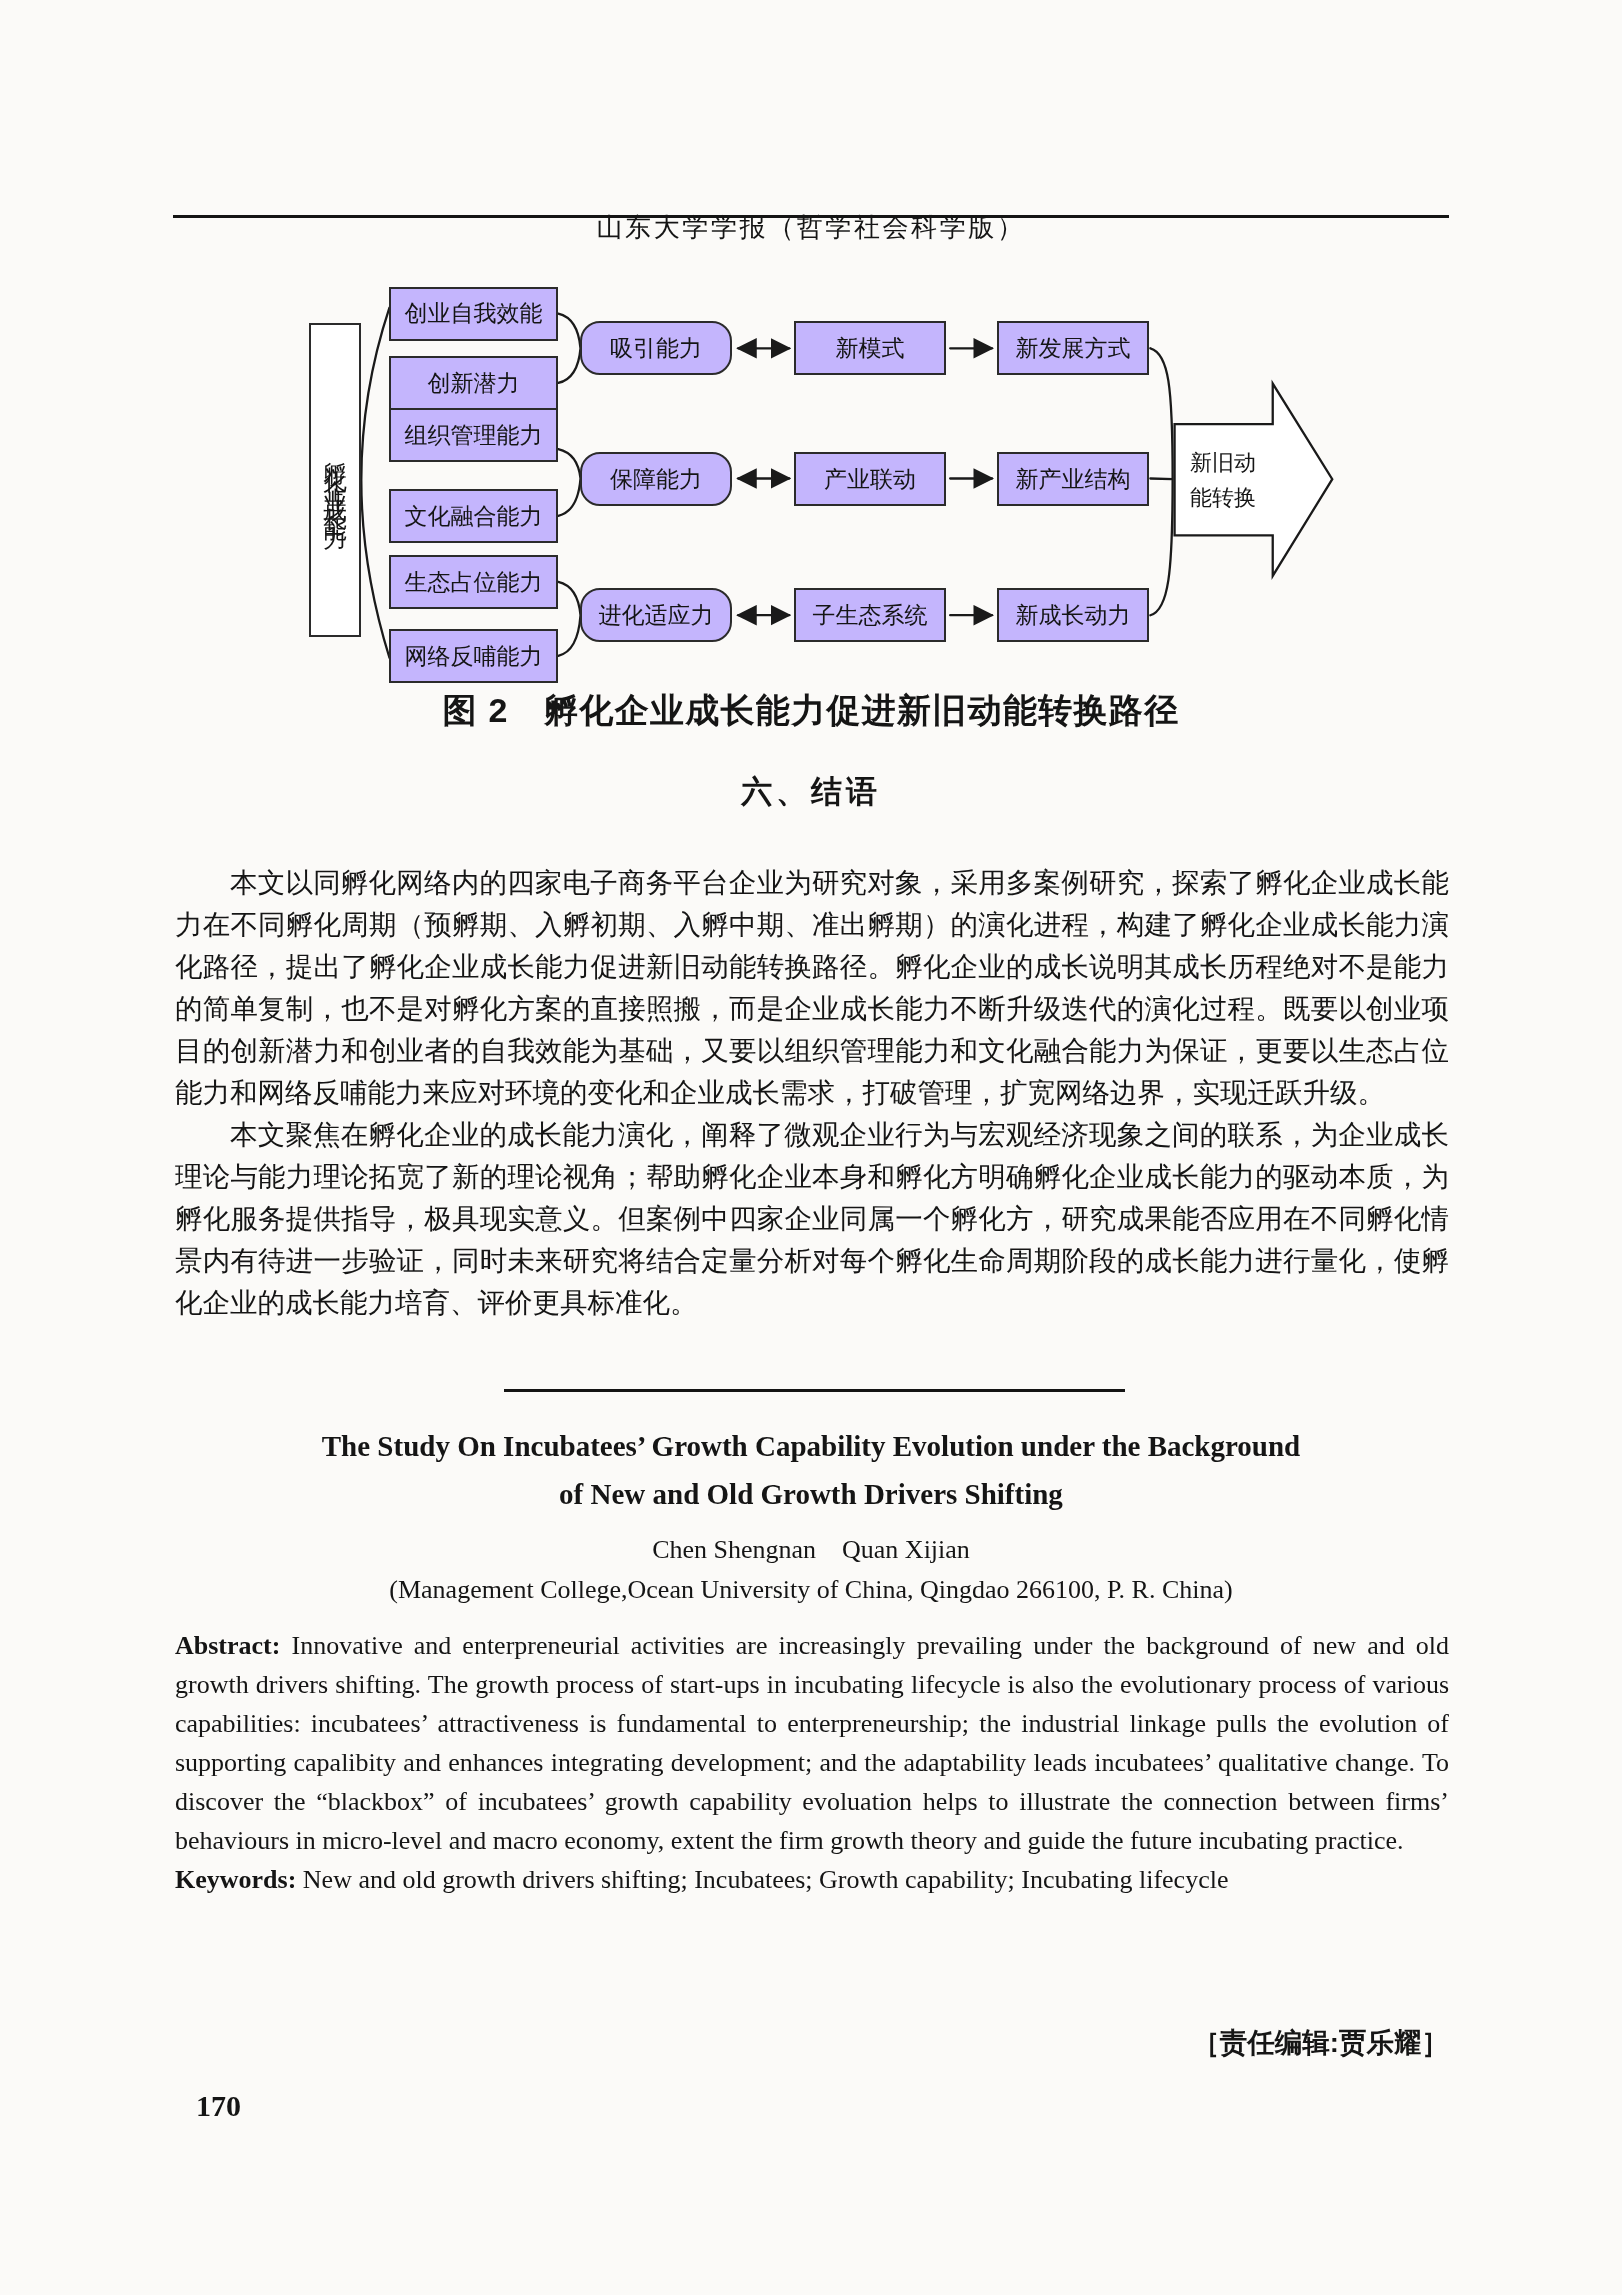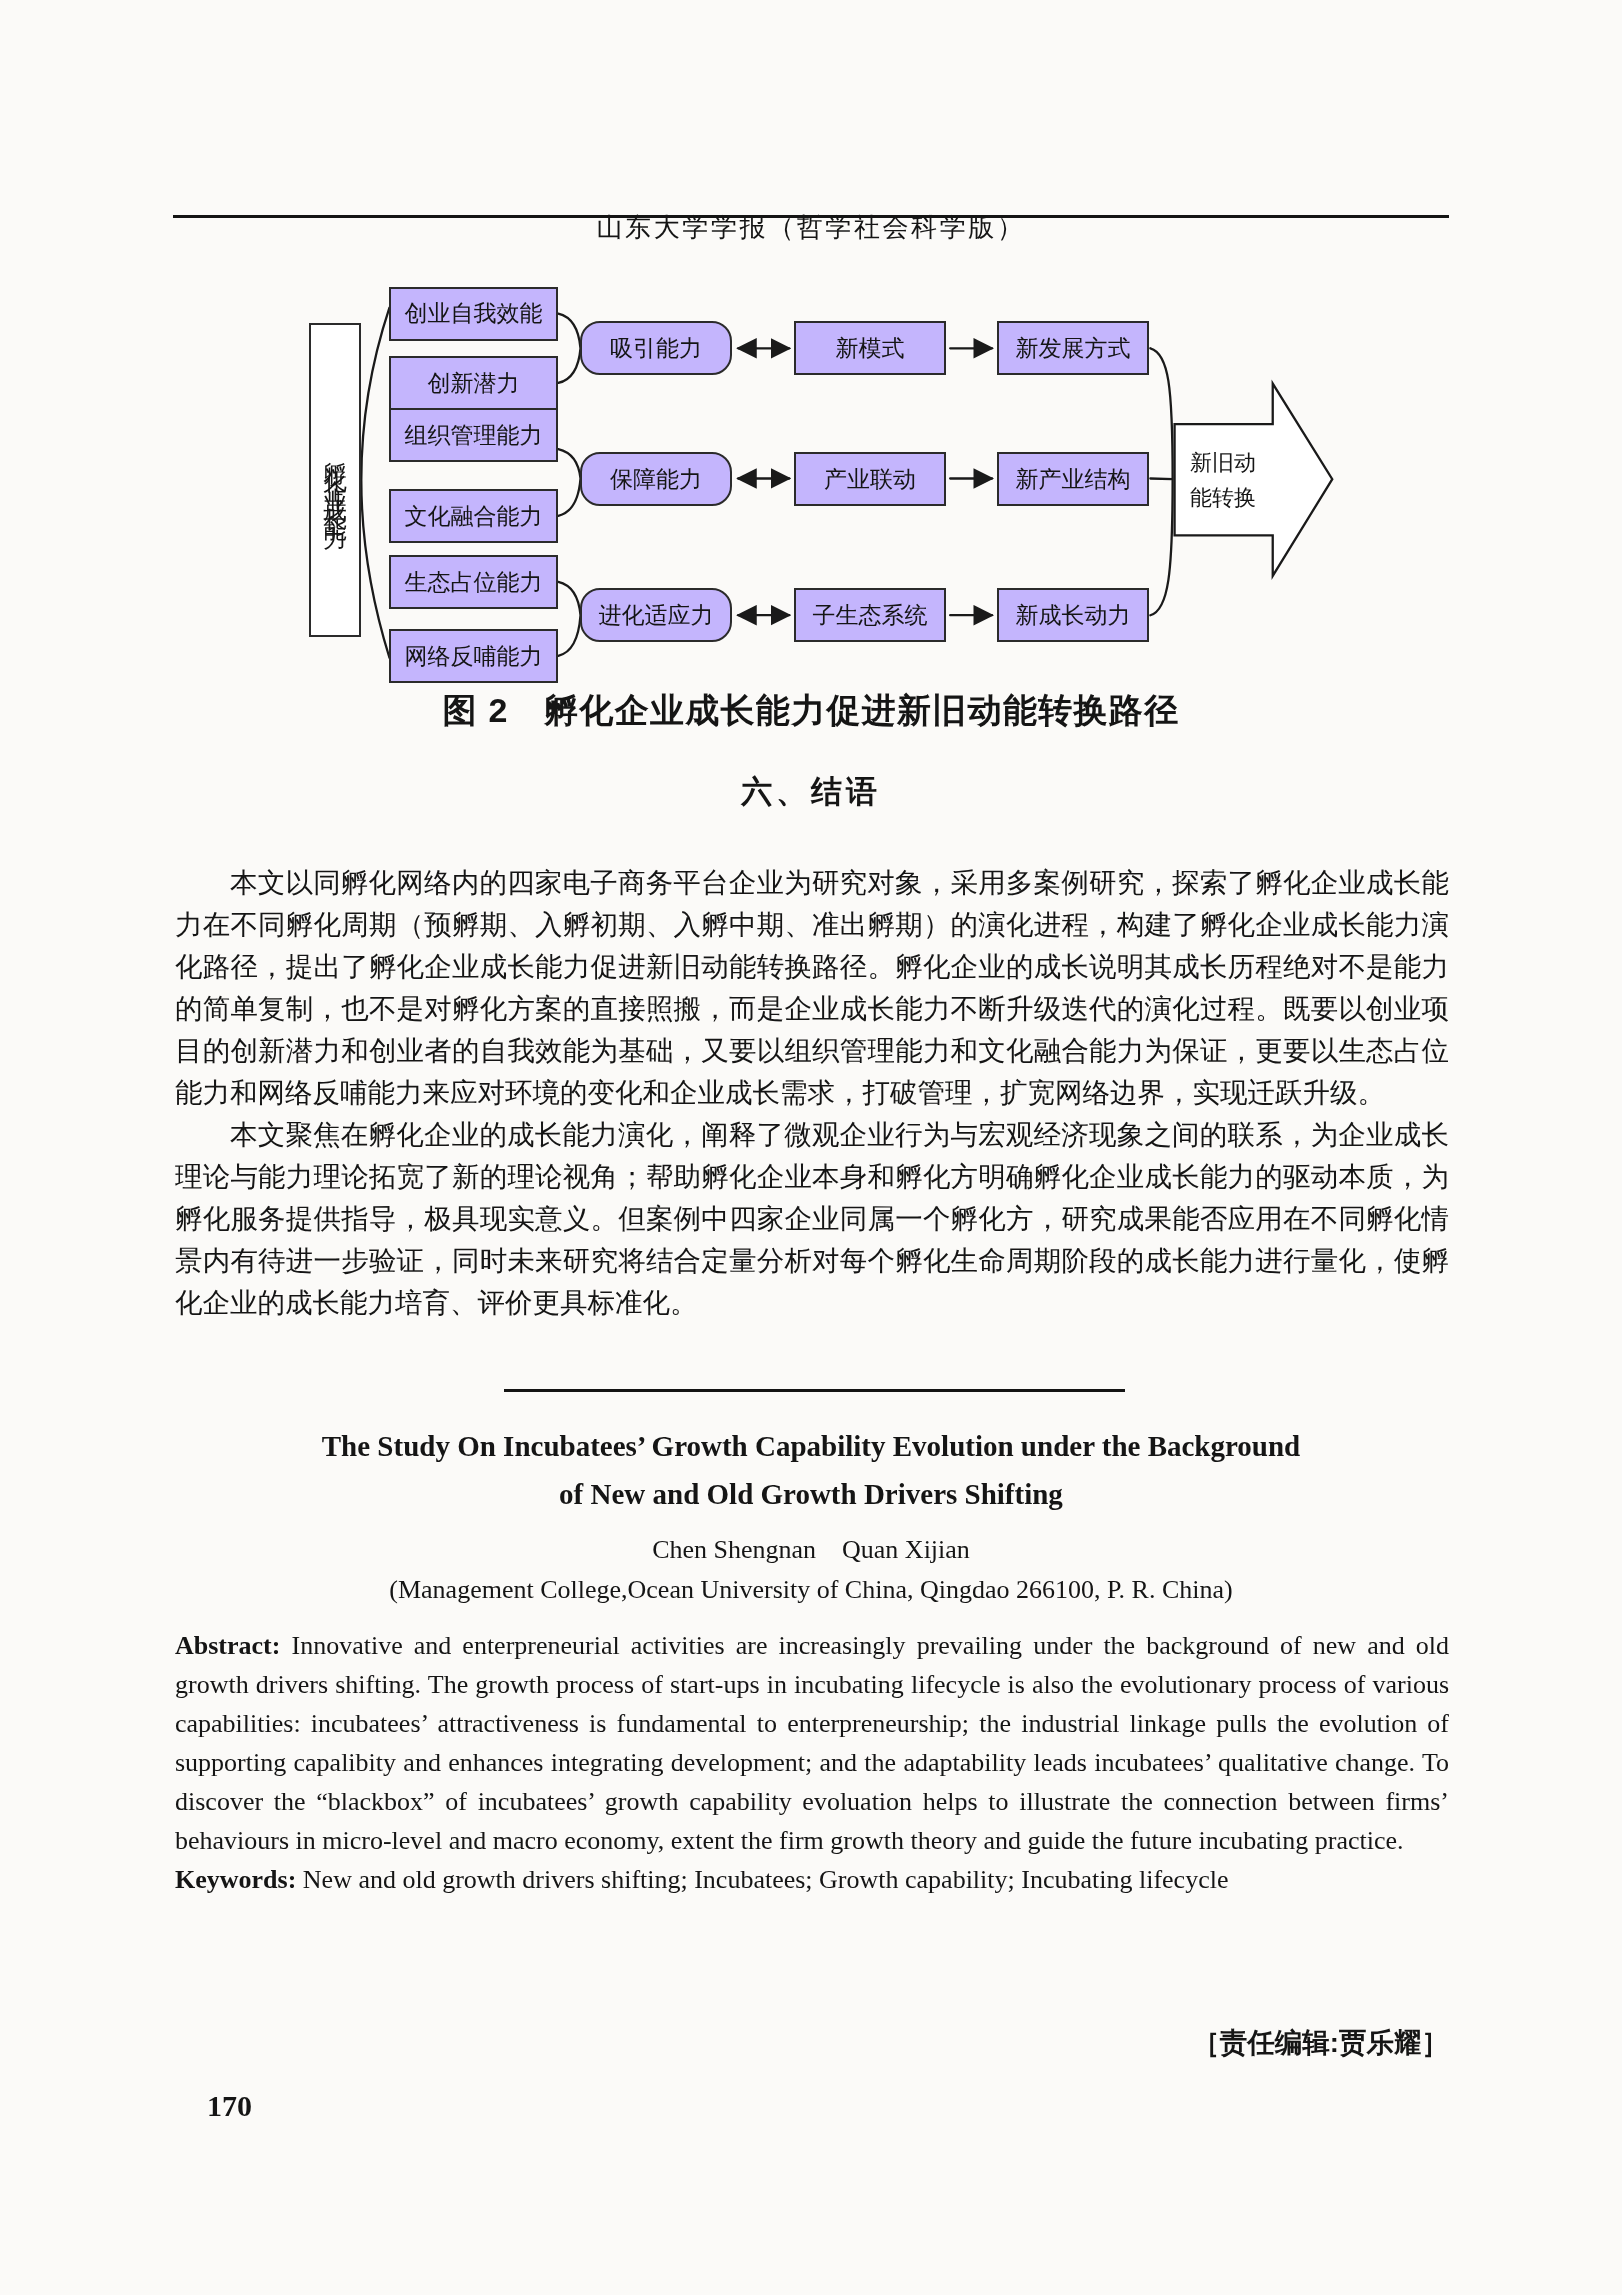--- a/index.html
+++ b/index.html
@@ -53,21 +53,21 @@
   .en-authors { position:absolute; top:1532px; left:0; width:100%; text-align:center; font-size:26px; }
   .en-affiliation { position:absolute; top:1575px; left:0; width:100%; text-align:center; font-size:26px; }
   .abstract-block { position:absolute; left:175px; top:1626px; width:1274px; }
   .abstract-block p { font-size:26px; line-height:39px; text-align:justify; }
   .abstract-block b { font-weight:bold; }
 
   
   .editor-note { position:absolute; top:2025px; right:173px;
     font-size:27.5px; font-weight:bold;
     font-family:"Liberation Sans","DejaVu Sans",sans-serif; }
-  .page-number { position:absolute; top:2089px; left:196px; font-size:30px; font-weight:bold;margin-left:11px; }
+  .page-number { position:absolute; top:2089px; left:196px; font-size:30px; font-weight:bold; }
 </style>
 </head>
 <body>
 
 <div class="page">
 
   <div class="journal-header">山东大学学报（哲学社会科学版）</div>
   <div class="header-rule"></div>
 
   <div class="diagram">

